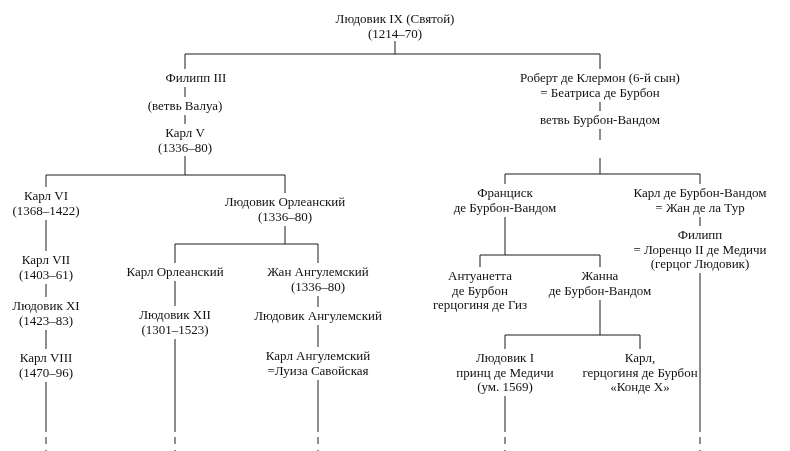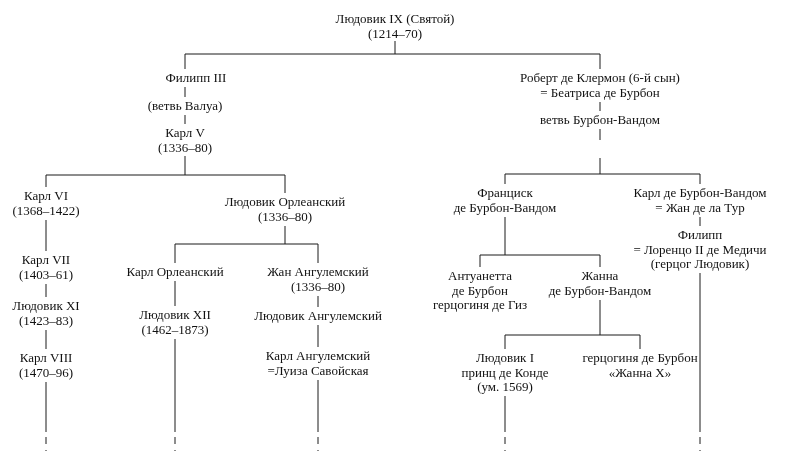--- a/index.html
+++ b/index.html
@@ -140,21 +140,21 @@
     <div>Людовик Орлеанский</div>
     <div>(1336–80)</div>
   </div>
 
   <div class="node" style="left:175px;top:257px">
     <div>Карл Орлеанский</div>
   </div>
 
   <div class="node" style="left:175px;top:300px">
     <div>Людовик XII</div>
-    <div>(1462–1873)</div>
+    <div>(1301–1523)</div>
   </div>
 
   <div class="node" style="left:318px;top:257px">
     <div>Жан Ангулемский</div>
     <div>(1336–80)</div>
   </div>
 
   <div class="node" style="left:318px;top:301px">
     <div>Людовик Ангулемский</div>
   </div>
@@ -196,22 +196,23 @@
     <div>герцогиня де Гиз</div>
   </div>
 
   <div class="node" style="left:600px;top:261px">
     <div>Жанна</div>
     <div>де Бурбон-Вандом</div>
   </div>
 
   <div class="node" style="left:505px;top:343px">
     <div>Людовик I</div>
-    <div>принц де Конде</div>
+    <div>принц де Медичи</div>
     <div>(ум. 1569)</div>
   </div>
 
   <div class="node" style="left:640px;top:343px">
+    <div>Карл,</div>
     <div>герцогиня де Бурбон</div>
-    <div>«Жанна X»</div>
+    <div>«Конде X»</div>
   </div>
 
 </div>
 
 </body></html>

